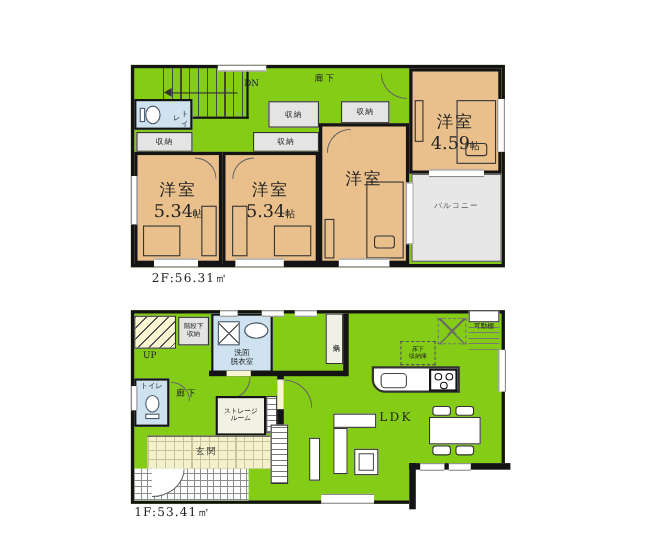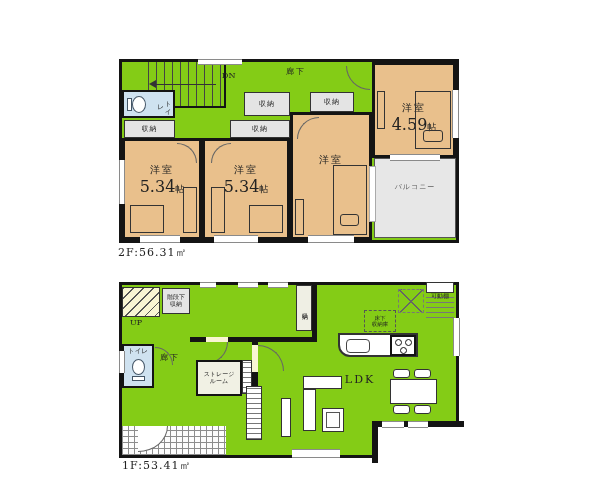--- a/index.html
+++ b/index.html
@@ -5,21 +5,21 @@
   html,body{margin:0;padding:0;background:#fff;}
   body{font-family:"DejaVu Serif","Liberation Serif",serif;color:#1a1a1a;}
   .canvas{position:relative;width:600px;height:502px;background:#ffffff;overflow:hidden;}
   .a{position:absolute;box-sizing:border-box;}
   .plan{position:absolute;box-sizing:border-box;border:3px solid #141414;background:#84cc16;}
   .room{background:#e9c08c;border:3px solid #141414;}
   .wet{background:#cfe2f0;border:2px solid #141414;}
   .closet{background:#e4e4e4;border:1.5px solid #333;display:flex;align-items:center;justify-content:center;}
   .lbl{white-space:pre-line;line-height:1.15;color:#222;text-align:center;}
   .rlab{text-align:center;color:#222;}
-  .rtype{font-size:10px;letter-spacing:2px;}
+  .rtype{font-size:15px;letter-spacing:2px;}
   .rsize{font-size:16px;}
   .rsize .unit{font-size:9px;}
   .stairs2{background-image:repeating-linear-gradient(90deg,#444 0 1px,transparent 1px 8px);border-right:2px solid #141414;border-bottom:2px solid #141414;}
   .stairs1{background-image:repeating-linear-gradient(135deg,#555 0 1px,transparent 1px 7px);border:1.5px solid #333;background-color:#f9f5d3;}
   .win{background:#fff;border-top:1px solid #8a8a8a;border-bottom:1px solid #8a8a8a;}
   .winv{background:#fff;border-left:1px solid #8a8a8a;border-right:1px solid #8a8a8a;}
   .wall{background:#141414;}
   .balc{background:#e7e7e7;border:1px solid #555;}
   .xbox{background-image:linear-gradient(45deg,transparent 47%,#666 47%,#666 52%,transparent 52%),linear-gradient(-45deg,transparent 47%,#666 47%,#666 52%,transparent 52%);}
   .stripeH{background-image:repeating-linear-gradient(0deg,#777 0 1px,transparent 1px 5px);}
@@ -121,32 +121,38 @@
 
     <div class="a win" style="left:76px;top:-3px;width:44px;height:6px;"></div>
     <div class="a winv" style="left:-3px;top:98px;width:6px;height:44px;"></div>
     <div class="a win" style="left:18px;top:173px;width:40px;height:8px;"></div>
     <div class="a win" style="left:92px;top:173px;width:44px;height:8px;"></div>
     <div class="a win" style="left:186px;top:173px;width:46px;height:8px;"></div>
     <div class="a" style="left:247px;top:104px;width:7px;height:56px;background:#fff;border:1px solid #aaa;"></div>
     <div class="a win" style="left:268px;top:92px;width:50px;height:7px;"></div>
     <div class="a winv" style="left:330px;top:28px;width:7px;height:48px;"></div>
   </div>
-  <div class="a area" style="left:118px;top:245px;">2F:56.31㎡</div>
+  <div class="a area" style="left:138px;top:245px;">2F:56.31㎡</div>
 
   <div class="plan" style="left:119px;top:282px;width:340px;height:176px;">
 
     <div class="a stairs1" style="left:0;top:2px;width:38px;height:30px;"></div>
     <div class="a lbl" style="left:8px;top:33px;font-size:8px;">UP</div>
 
     <div class="a closet" style="left:40px;top:3px;width:28px;height:26px;">
       <span class="lbl tiny">階段下
 収納</span>
     </div>
 
+    <div class="a wet" style="left:70px;top:0;width:56px;height:54px;">
+      <div class="a xbox" style="left:4px;top:5px;width:20px;height:22px;background-color:#fff;border:1px solid #456;"></div>
+      <div class="a" style="left:28px;top:6px;width:22px;height:15px;border:1px solid #456;border-radius:50%;background:#fff;"></div>
+      <div class="a lbl" style="left:0;top:30px;width:100%;font-size:7px;">洗面
+脱衣室</div>
+    </div>
 
 
     <div class="a" style="left:174px;top:0;width:16px;height:46px;background:#efefe4;border:1px solid #333;">
       <div class="a lbl vtext tiny" style="left:4px;top:4px;height:38px;">収納</div>
     </div>
 
     <div class="a wall" style="left:68px;top:52px;width:124px;height:5px;"></div>
     <div class="a wall" style="left:190px;top:0;width:5px;height:57px;"></div>
     <div class="a" style="left:84px;top:52px;width:22px;height:5px;background:#f9f5d3;"></div>
     <div class="a arc arc-br" style="left:84px;top:57px;width:22px;height:22px;"></div>
@@ -163,20 +169,23 @@
     <div class="a" style="left:74px;top:75px;width:46px;height:36px;background:#f1f1e4;border:2px solid #141414;display:flex;align-items:center;justify-content:center;">
       <span class="lbl tiny">ストレージ
 ルーム</span>
     </div>
     <div class="a stripeH" style="left:120px;top:75px;width:10px;height:34px;background-color:#fff;border:1px solid #333;"></div>
 
     <div class="a wall" style="left:130px;top:56px;width:6px;height:47px;"></div>
     <div class="a" style="left:130px;top:60px;width:6px;height:27px;background:#f9f5d3;"></div>
     <div class="a arc arc-tr" style="left:136px;top:60px;width:26px;height:26px;"></div>
 
+    <div class="a grid" style="left:12px;top:111px;width:118px;height:30px;border-top:1.5px solid #333;">
+      <div class="a lbl" style="left:44px;top:9px;font-size:8px;letter-spacing:2px;color:#333;">玄関</div>
+    </div>
     <div class="a stripeH" style="left:124px;top:101px;width:16px;height:54px;background-color:#fff;border:1px solid #333;"></div>
     <div class="a cross" style="left:0;top:141px;width:104px;height:29px;">
       <div class="a arc arc-br" style="left:16px;top:0;width:30px;height:26px;background:#fff;"></div>
     </div>
 
     <div class="a furnw" style="left:216px;top:48px;width:80px;height:24px;border-width:2px;border-radius:0 0 0 12px;">
       <div class="a" style="left:6px;top:4px;width:24px;height:14px;border:1px solid #444;border-radius:4px;"></div>
       <div class="a" style="left:50px;top:0;width:26px;height:21px;border:2px solid #141414;">
         <div class="a" style="left:3px;top:2px;width:7px;height:7px;border:1px solid #141414;border-radius:50%;"></div>
         <div class="a" style="left:13px;top:2px;width:7px;height:7px;border:1px solid #141414;border-radius:50%;"></div>

